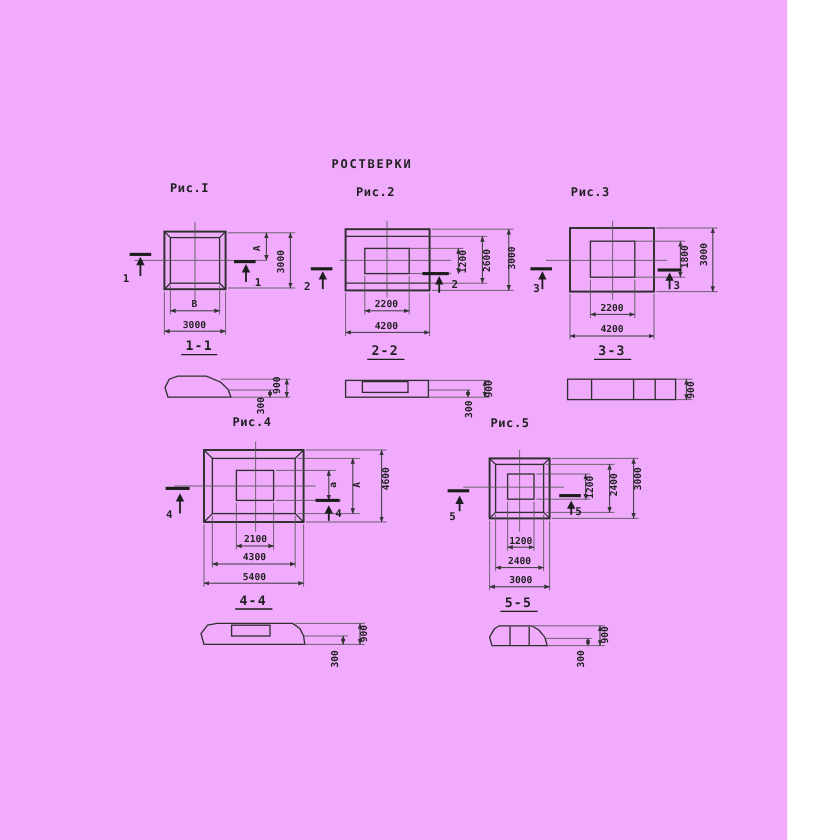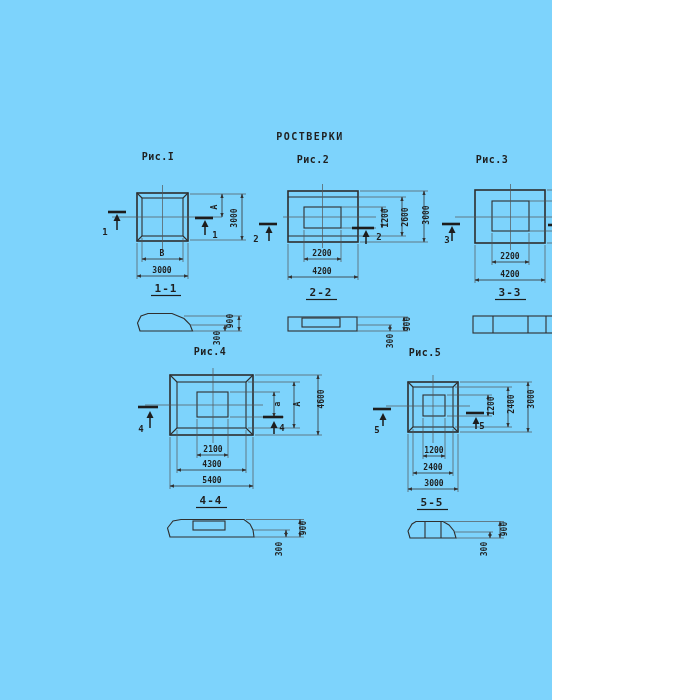--- a/index.html
+++ b/index.html
@@ -1,16 +1,16 @@
 <!DOCTYPE html>
 <html><head>
 <meta charset="utf-8">
 <style>
   html,body{margin:0;padding:0;background:#fff;}
-  .page{position:relative;width:552px;height:700px;background:#7dd3fc;overflow:hidden;
+  .page{position:relative;width:656px;height:700px;background:#f0abfc;overflow:hidden;
         font-family:"DejaVu Sans Mono",monospace;}
   svg{position:absolute;left:0;top:0;}
   svg text{fill:#1f1f1f;text-anchor:middle;font-family:"DejaVu Sans Mono",monospace;}
   .t-title{font-size:10px;font-weight:bold;letter-spacing:1.5px;}
   .t-fig{font-size:10px;font-weight:bold;letter-spacing:.5px;}
   .t-sec{font-size:11px;font-weight:bold;letter-spacing:1px;}
   .t-dim{font-size:8px;font-weight:bold;}
   .t-cut{font-size:9px;font-weight:bold;}
   .o{stroke:#2d2d2d;fill:none;stroke-width:1.6;}
   .m{stroke:#2f2f2f;fill:none;stroke-width:1.1;}

